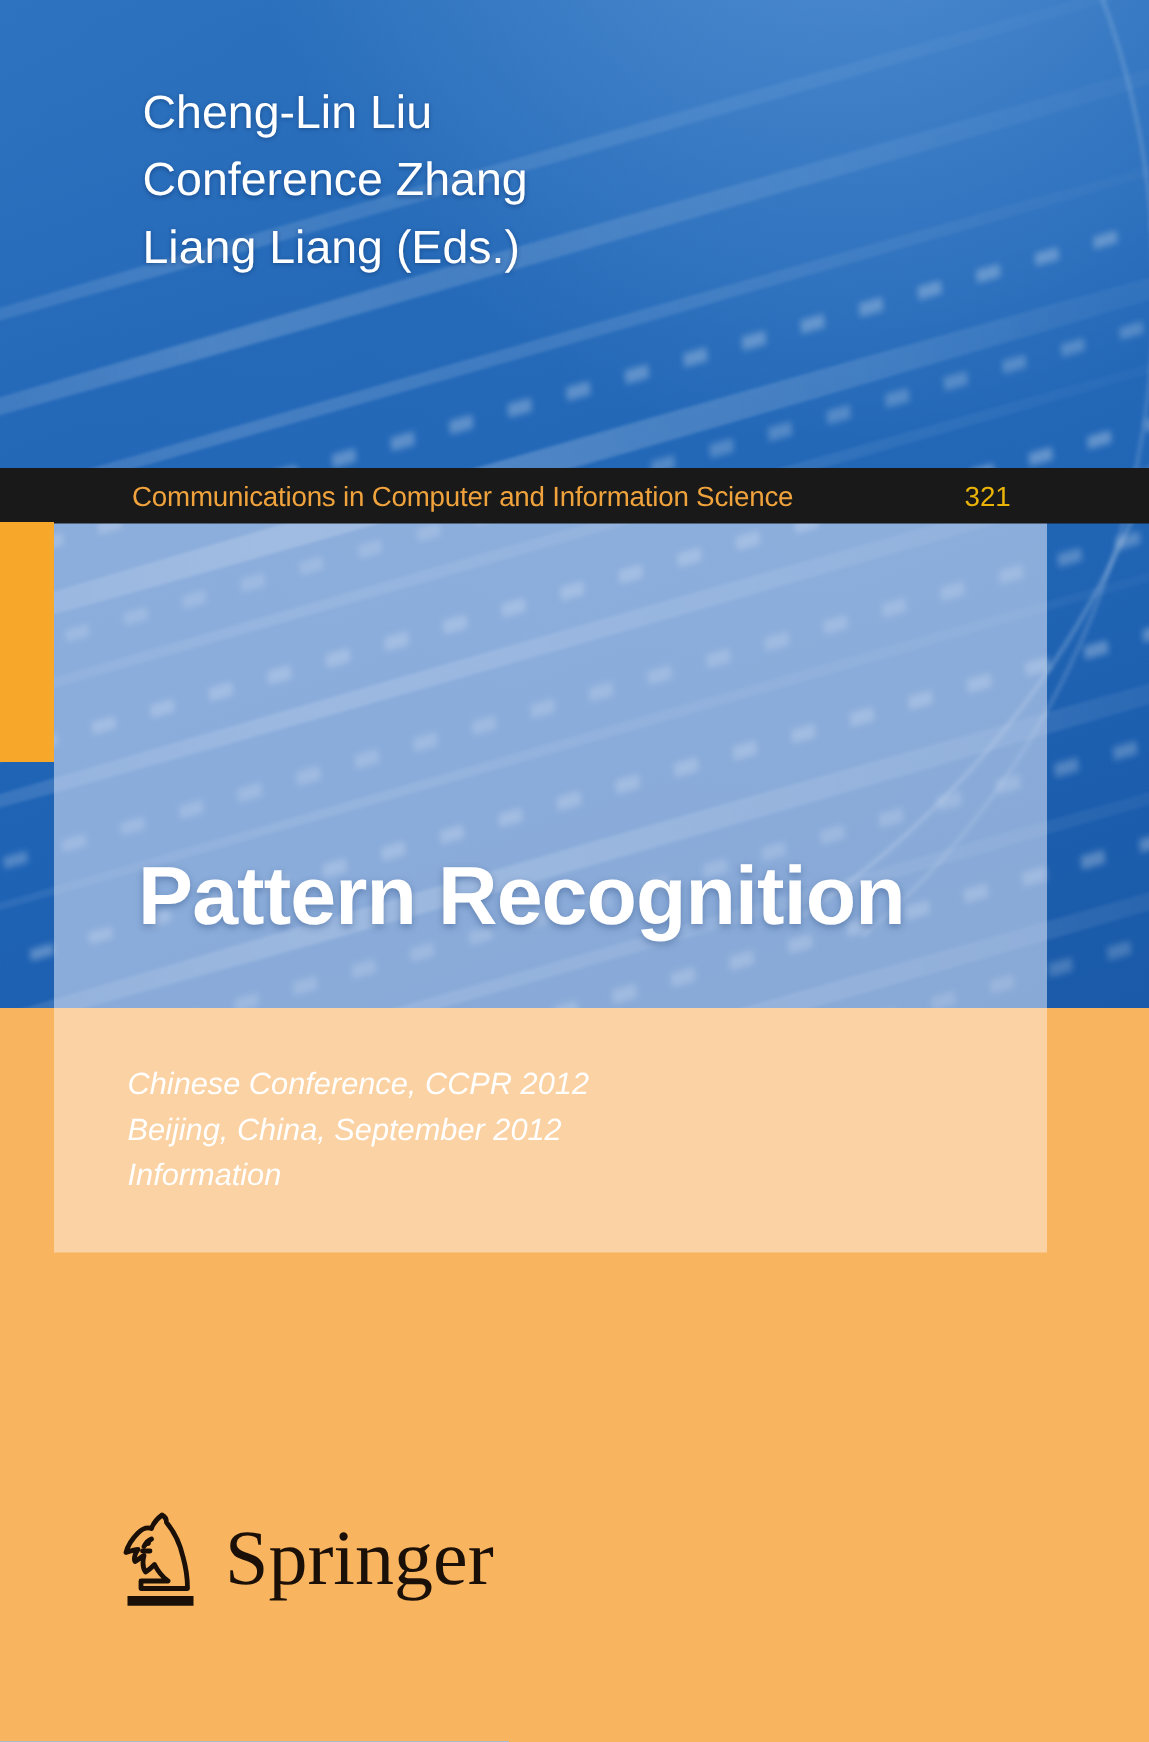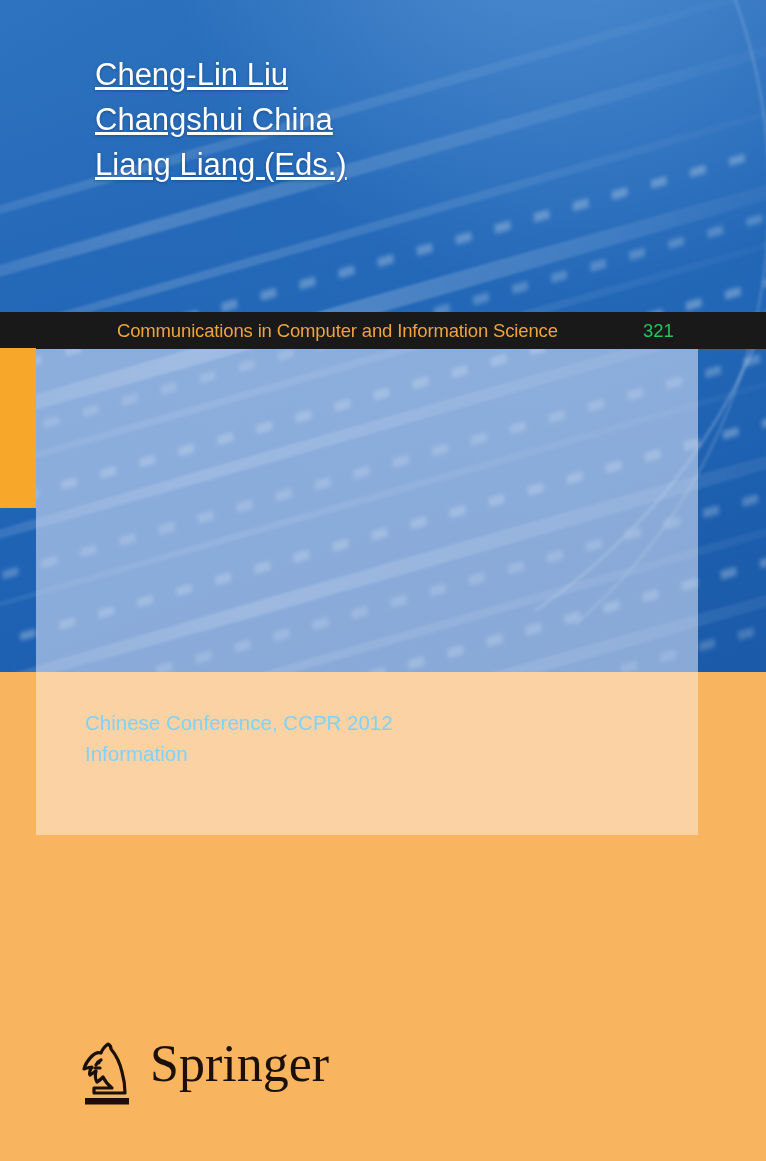--- a/index.html
+++ b/index.html
@@ -102,26 +102,25 @@
     display: flex;
     align-items: center;
   }
   .series-title {
     position: absolute;
     left: 88px;
     color: #f0a33c;
     font-size: 18.5px;
     letter-spacing: -0.15px;
     white-space: nowrap;
-    margin-left: 29px;
   }
   .series-number {
     position: absolute;
     left: 643px;
-    color: #22c55e;
+    color: #eab308;
     font-size: 18.5px;
   }
 
   
   .orange-tab {
     position: absolute;
     left: 0;
     top: 348px;
     width: 36px;
     height: 160px;
@@ -131,21 +130,20 @@
   
   .editors {
     position: absolute;
     left: 95px;
     top: 52px;
     color: #ffffff;
     font-size: 31px;
     line-height: 45px;
     text-shadow: 0 1px 3px rgba(10,40,90,0.45);
     white-space: nowrap;
-    text-decoration: underline;
   }
   .editors div { font-weight: 400; }
 
   
   .main-title {
     position: absolute;
     left: 92px;
     top: 565px;
     color: #ffffff;
     font-size: 55px;
@@ -169,33 +167,34 @@
     left: 36px;
     top: 672px;
     width: 662px;
     height: 163px;
     background: #fbd2a3;
   }
   .subtitle-text {
     position: absolute;
     left: 85px;
     top: 708px;
-    color: #7dd3fc;
+    color: #ffffff;
     font-size: 20.5px;
     line-height: 30.5px;
     white-space: nowrap;
+    font-style: italic;
   }
 
   
   .springer-logo {
     position: absolute;
     left: 78px;
-    top: 1038px;
+    top: 1004px;
     display: flex;
-    align-items: flex-start;
+    align-items: flex-end;
   }
   .knight-icon {
     width: 58px;
     height: 70px;
     margin-right: 14px;
   }
   .springer-word {
     color: #1a1008;
     font-family: "Liberation Serif", serif;
     font-size: 52px;
@@ -235,36 +234,38 @@
     </div>
 
     <div class="bigcurve" style="left:-45%; top:-75%; width:150%; height:180%; transform:rotate(12deg);"></div>
     <div class="bigcurve" style="left:-30%; top:-50%; width:130%; height:160%; transform:rotate(6deg); opacity:0.7;"></div>
   </div>
 
   <div class="light-panel"></div>
 
   <div class="editors">
     <div>Cheng-Lin Liu</div>
-    <div>Changshui China</div>
+    <div>Conference Zhang</div>
     <div>Liang Liang (Eds.)</div>
   </div>
 
   <div class="series-banner">
     <span class="series-title">Communications in Computer and Information Science</span>
     <span class="series-number">321</span>
   </div>
 
   <div class="orange-tab"></div>
 
+  <div class="main-title">Pattern Recognition</div>
 
   <div class="orange-area"></div>
   <div class="subtitle-panel"></div>
   <div class="subtitle-text">
     <div>Chinese Conference, CCPR 2012</div>
+    <div>Beijing, China, September 2012</div>
     <div>Information</div>
   </div>
 
   <div class="springer-logo">
     <svg class="knight-icon" viewBox="0 0 58 70">
       <g fill="none" stroke="#1a1008" stroke-width="3.2" stroke-linejoin="round" stroke-linecap="round">
         <path d="M30 6 C 26 9, 24 12, 23 15 C 20 14, 17 15, 14 18
                  C 10 22, 7 27, 6 31 C 9 30, 12 29, 14 29
                  C 12 32, 11 35, 12 37 C 14 36, 16 34, 18 33
                  C 17 37, 17 41, 19 44 C 21 43, 23 41, 25 39

